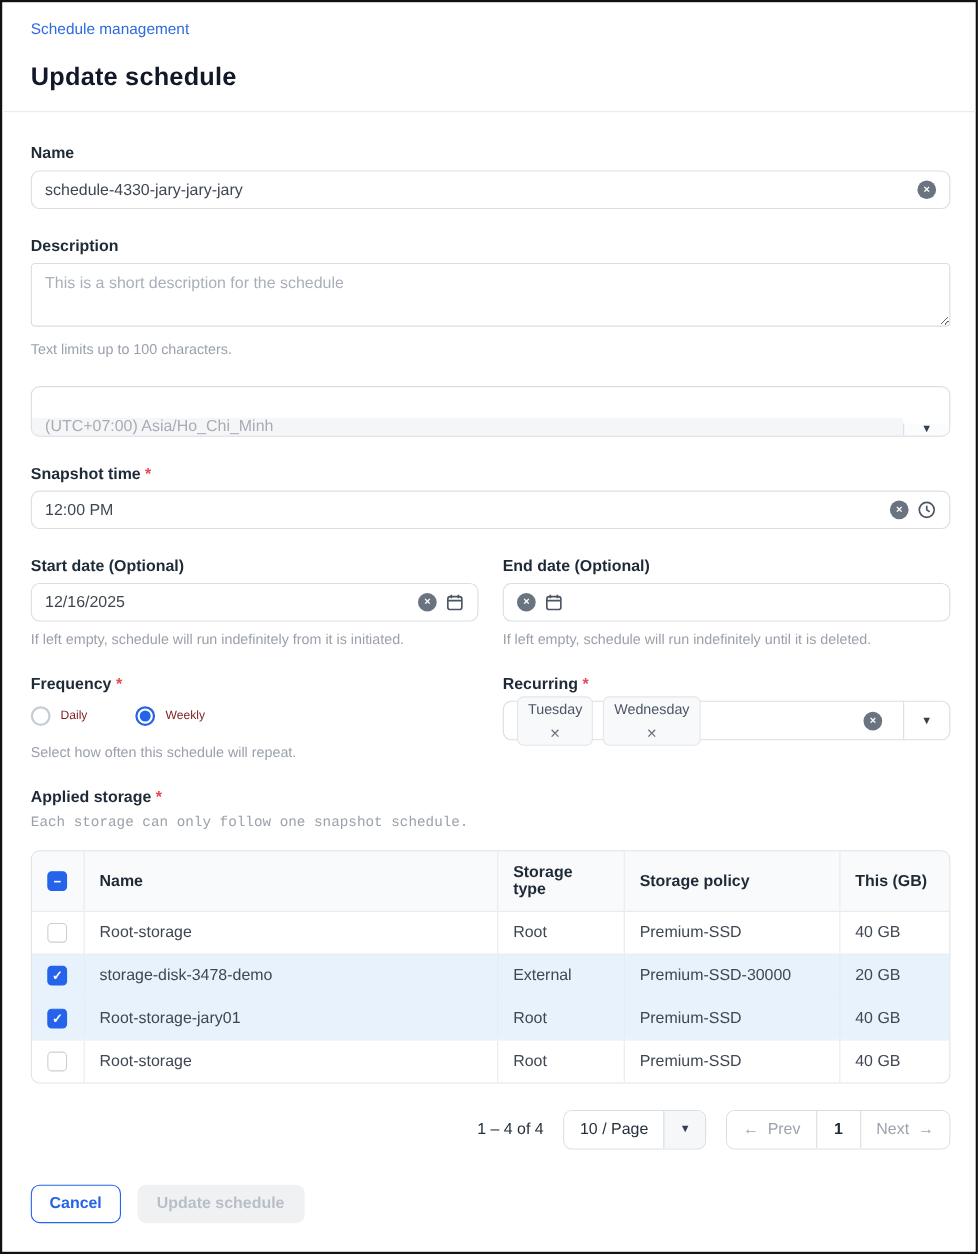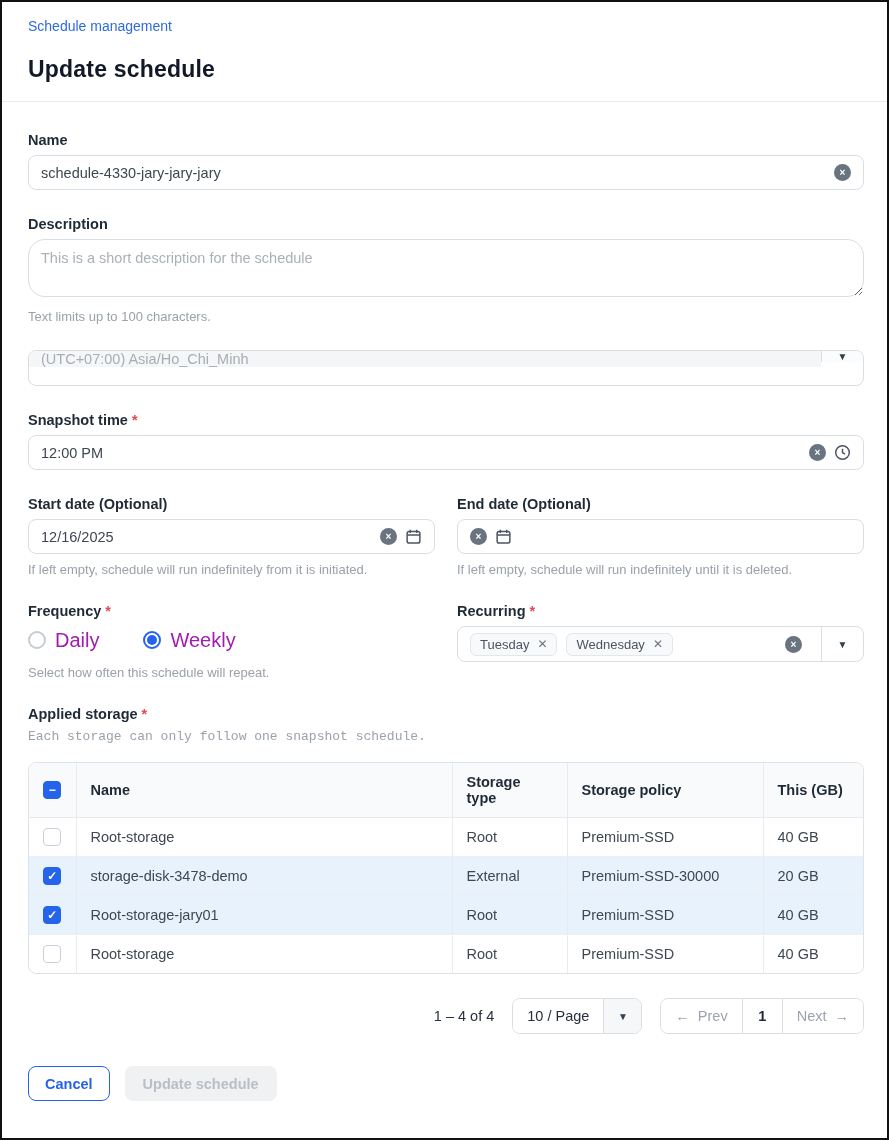--- a/index.html
+++ b/index.html
@@ -26,29 +26,29 @@
     display:flex; align-items:center; gap:8px;
     border:1px solid #d9dee3; border-radius:8px;
     height:35px; padding:0 12px; background:#fff;
   }
   .input-wrap input {
     flex:1; border:none; outline:none; background:transparent;
     font-family:"Liberation Sans", sans-serif;
     font-size:14.5px; color:#3f4752; min-width:0;
   }
   textarea.desc {
-    width:100%; height:58px; border:1px solid #d9dee3; border-radius:17px;
+    width:100%; height:58px; border:1px solid #d9dee3; border-radius:4px;
     padding:10px 12px; font-family:"Liberation Sans", sans-serif;
     font-size:14.5px; color:#8b5cf6; resize:both; outline:none;
   }
   textarea.desc::placeholder, input::placeholder { color:#aab0b9; }
 
   .select-like {
-    display:flex; align-items:flex-start;
-    border:1px solid #d9dee3; border-radius:8px; overflow:hidden; height:36px;
+    display:flex; align-items:flex-end;
+    border:1px solid #d9dee3; border-radius:8px; overflow:hidden; height:46px;
   }
   .select-like .select-value {
     flex:1; display:flex; align-items:center; padding:0 12px;
     font-size:14.5px; color:#a7adb5; background:#f5f6f8;
   }
   .select-like .caret-seg {
     width:42px; display:flex; align-items:center; justify-content:center;
     border-left:1px solid #d9dee3; background:#fbfcfd; cursor:pointer;
   }
   .caret { font-size:10px; color:#33404f; }
@@ -60,27 +60,27 @@
   }
   .icon-svg { flex:none; display:flex; cursor:pointer; }
 
   .two-col { display:grid; grid-template-columns: 1fr 1fr; column-gap:22px; }
 
   .radio-row { display:flex; gap:44px; margin-top:10px; height:22px; align-items:center; }
   .radio-opt { display:flex; align-items:center; gap:9px; cursor:pointer; }
   .radio { width:18px; height:18px; border-radius:50%; border:2px solid #c6ccd4; background:#fff; flex:none; }
   .radio.on { border:2px solid #2563eb; position:relative; }
   .radio.on::after { content:""; position:absolute; inset:2px; border-radius:50%; background:#2563eb; }
-  .radio-label { font-size:20px; color:#a21caf; }
+  .radio-label { font-size:11px; color:#7f1d1d; }
 
   .tags-wrap { gap:9px; }
   .tag {
     display:flex; align-items:center; gap:8px; background:#f8f9fa;
     border:1px solid #e3e6ea; border-radius:6px; padding:3px 9px;
-    font-size:13px; color:#4b5563;
+    font-size:13px; color:#4b5563;flex-direction:column;
   }
   .tag .tag-x { color:#6b7280; font-size:12px; cursor:pointer; }
   .recurring-wrap { height:36px; padding-right:0; }
   .recurring-wrap .caret-seg2 {
     align-self:stretch; width:42px; display:flex; align-items:center; justify-content:center;
     border-left:1px solid #d9dee3; margin-left:10px; cursor:pointer;
   }
 
   .section-helper { margin-top:4px;font-family:Liberation Mono, monospace; }
 

